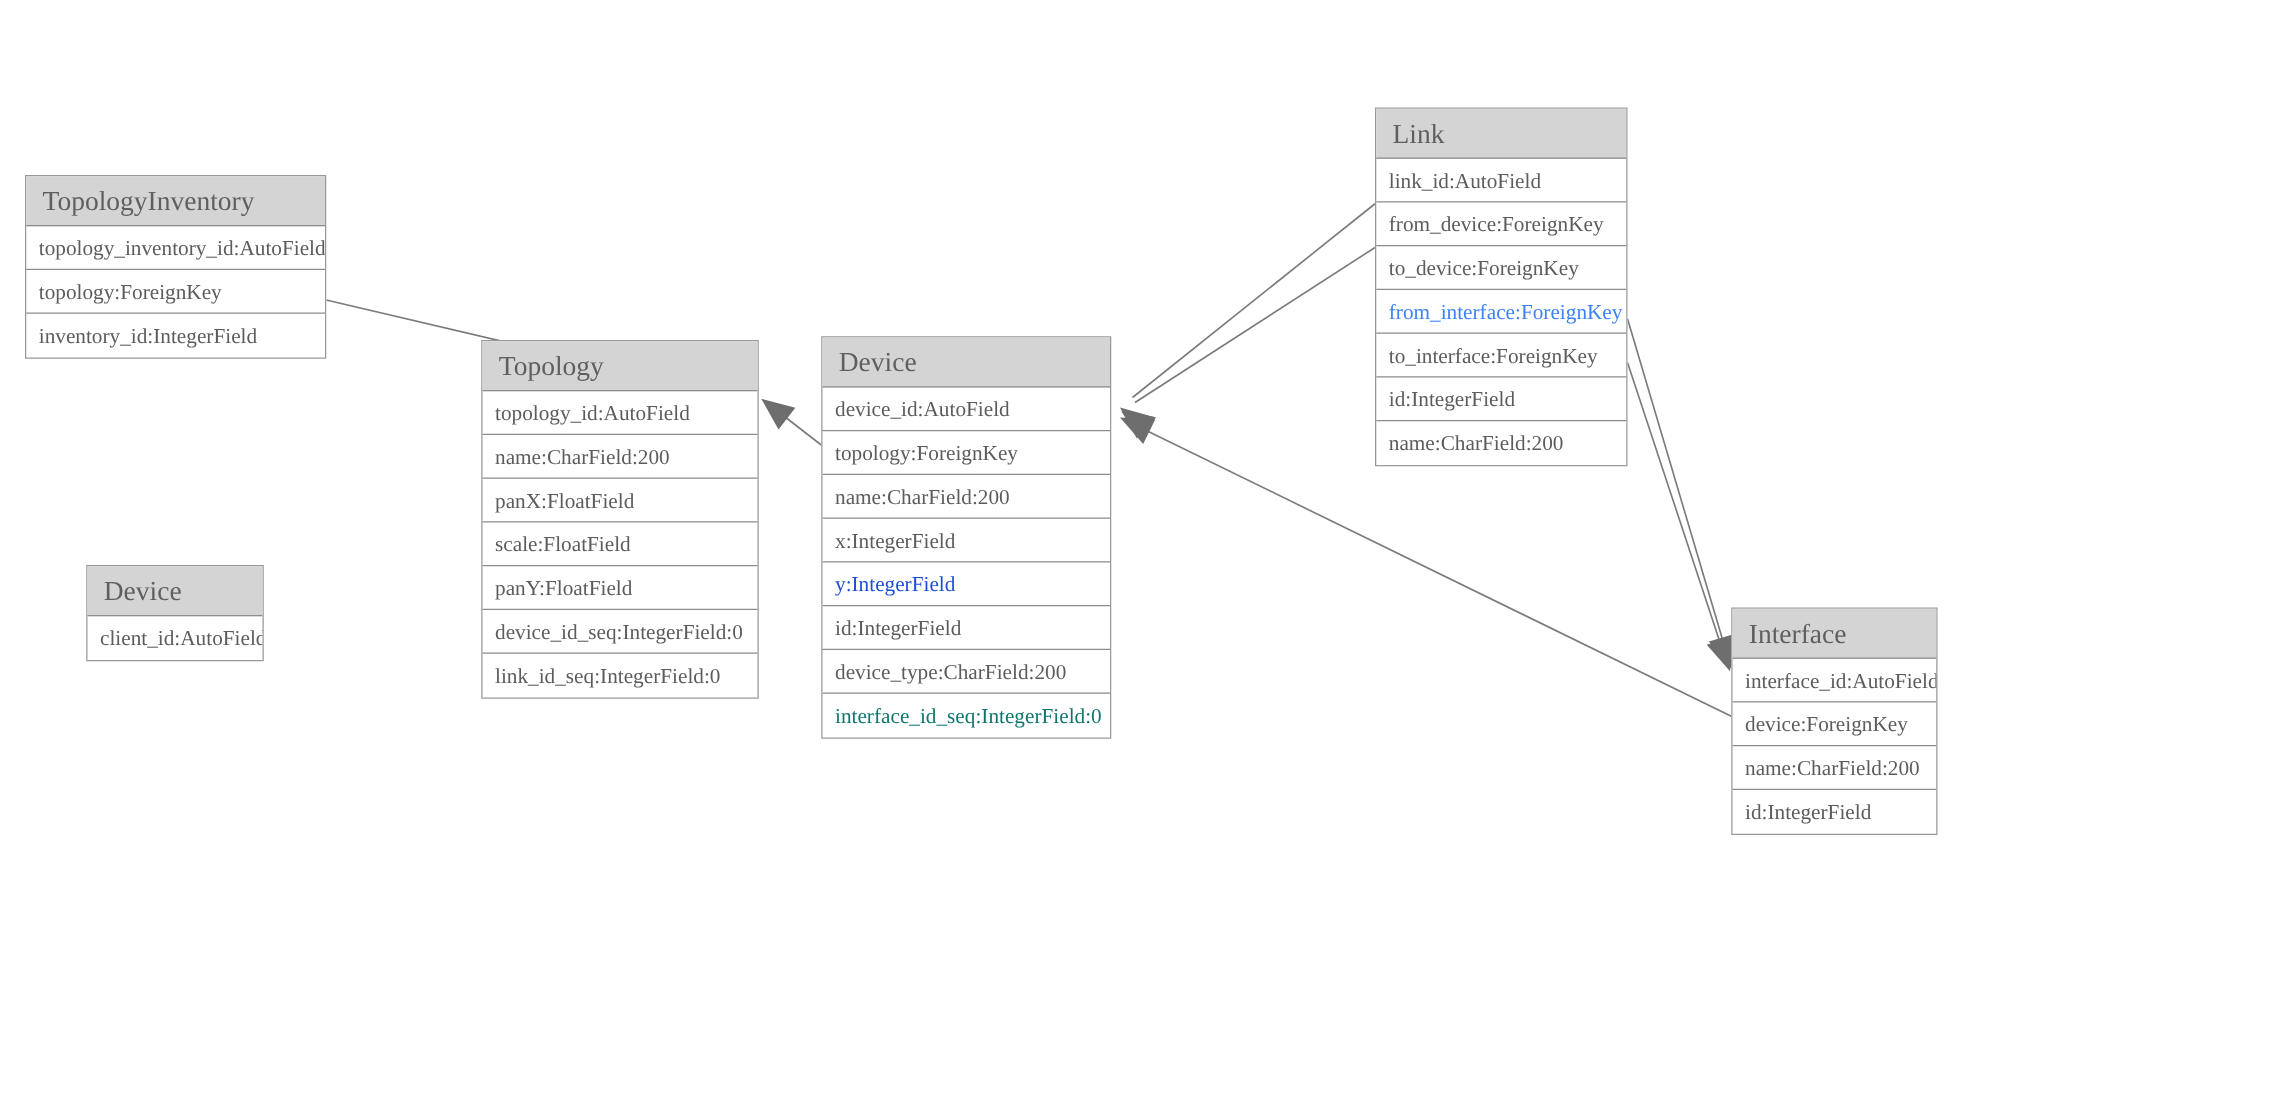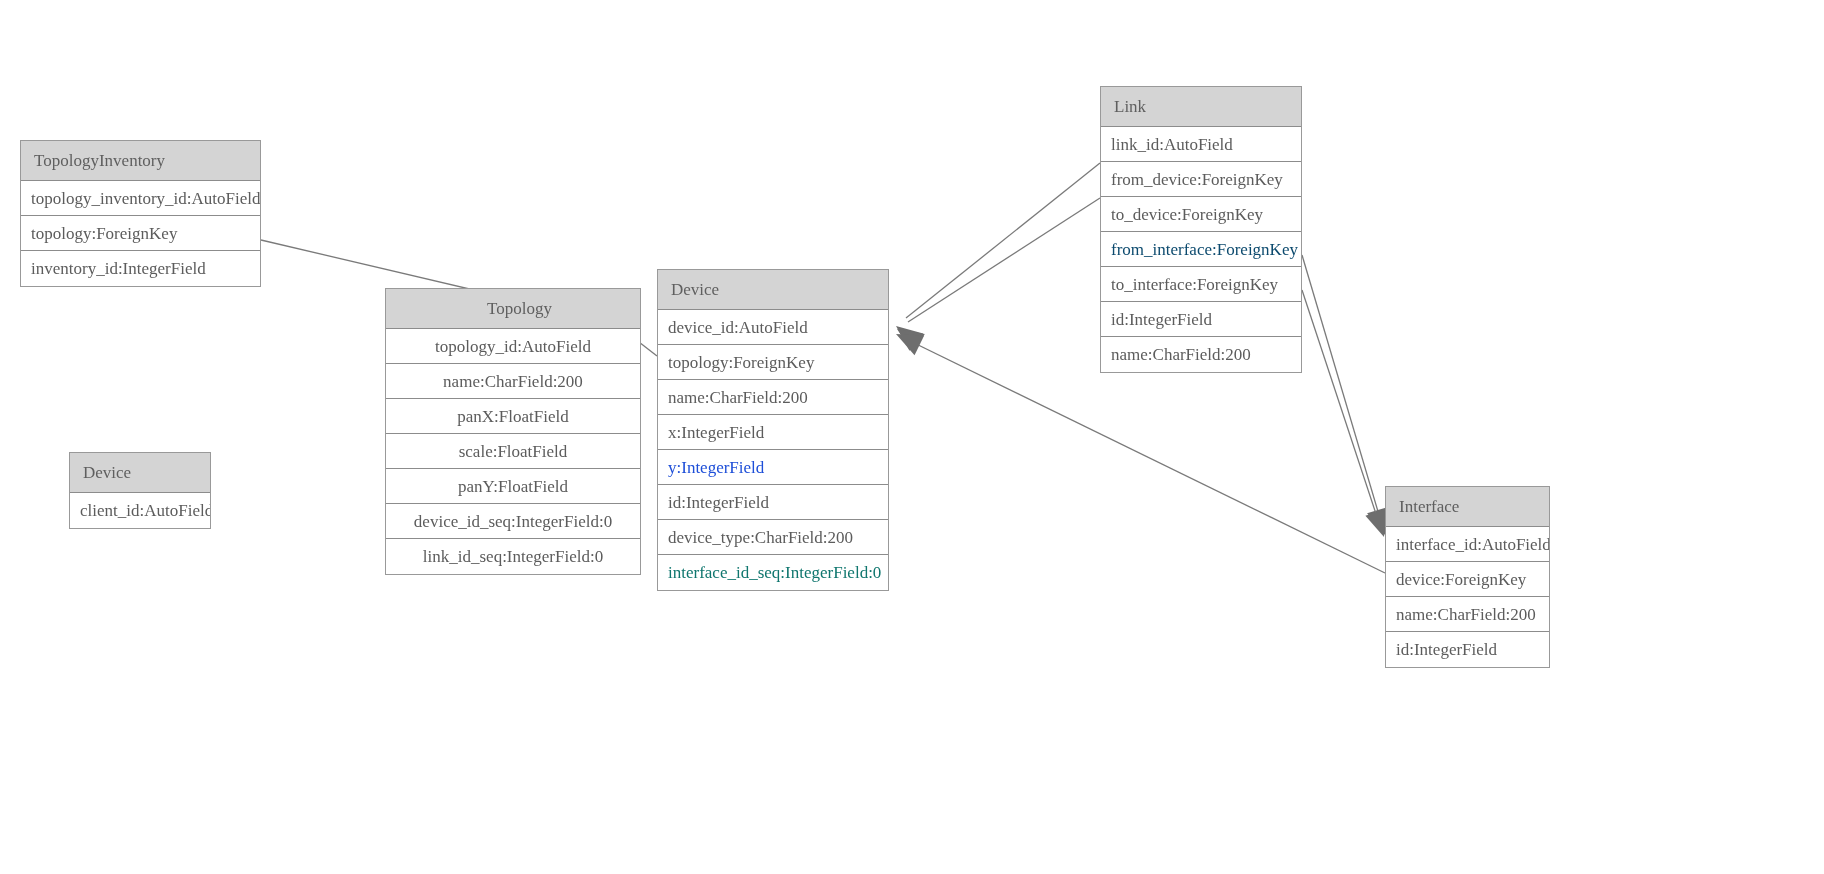--- a/index.html
+++ b/index.html
@@ -28,21 +28,21 @@
     box-sizing: border-box;
     border: 1px solid #999999;
     background: #ffffff;
     z-index: 2;
   }
   .entity-title {
     box-sizing: border-box;
     background: #d4d4d4;
     border-bottom: 1px solid #8c8c8c;
     color: #5f5f5f;
-    font-size: 17px;
+    font-size: 22px;
     line-height: 40px;
     height: 40px;
     padding: 0 0 0 13px;
     white-space: nowrap;
     overflow: hidden;
   }
   .entity-field {
     box-sizing: border-box;
     height: 35px;
     line-height: 35px;
@@ -97,21 +97,21 @@
       <div class="entity" style="left: 20px; top: 140px; width: 241px; border-color: rgb(153, 153, 153);">
         <div class="entity-title" style="background: rgb(212, 212, 212); color: rgb(95, 95, 95); border-bottom-color: rgb(140, 140, 140);">TopologyInventory</div>
         <div class="entity-field" style="color: rgb(92, 92, 92); border-bottom-color: rgb(140, 140, 140);">topology_inventory_id:AutoField</div>
         <div class="entity-field" style="color: rgb(92, 92, 92); border-bottom-color: rgb(140, 140, 140);">topology:ForeignKey</div>
         <div class="entity-field" style="color: rgb(92, 92, 92); border-bottom-color: rgb(140, 140, 140);">inventory_id:IntegerField</div>
       </div>
       <div class="entity" style="left: 69px; top: 452px; width: 142px; border-color: rgb(153, 153, 153);">
         <div class="entity-title" style="background: rgb(212, 212, 212); color: rgb(95, 95, 95); border-bottom-color: rgb(140, 140, 140);">Device</div>
         <div class="entity-field" style="color: rgb(92, 92, 92); border-bottom-color: rgb(140, 140, 140);">client_id:AutoField</div>
       </div>
-      <div class="entity" style="left: 385px; top: 288px; width: 256px; border-color: rgb(153, 153, 153); text-align: center;">
+      <div class="entity" style="left: 385px; top: 272px; width: 222px; border-color: rgb(153, 153, 153);">
         <div class="entity-title" style="background: rgb(212, 212, 212); color: rgb(95, 95, 95); border-bottom-color: rgb(140, 140, 140);">Topology</div>
         <div class="entity-field" style="color: rgb(92, 92, 92); border-bottom-color: rgb(140, 140, 140);">topology_id:AutoField</div>
         <div class="entity-field" style="color: rgb(92, 92, 92); border-bottom-color: rgb(140, 140, 140);">name:CharField:200</div>
         <div class="entity-field" style="color: rgb(92, 92, 92); border-bottom-color: rgb(140, 140, 140);">panX:FloatField</div>
         <div class="entity-field" style="color: rgb(92, 92, 92); border-bottom-color: rgb(140, 140, 140);">scale:FloatField</div>
         <div class="entity-field" style="color: rgb(92, 92, 92); border-bottom-color: rgb(140, 140, 140);">panY:FloatField</div>
         <div class="entity-field" style="color: rgb(92, 92, 92); border-bottom-color: rgb(140, 140, 140);">device_id_seq:IntegerField:0</div>
         <div class="entity-field" style="color: rgb(92, 92, 92); border-bottom-color: rgb(140, 140, 140);">link_id_seq:IntegerField:0</div>
       </div>
       <div class="entity" style="left: 657px; top: 269px; width: 232px; border-color: rgb(153, 153, 153);">
@@ -123,21 +123,21 @@
         <div class="entity-field" style="color: #1d4ed8; border-bottom-color: rgb(140, 140, 140);">y:IntegerField</div>
         <div class="entity-field" style="color: rgb(92, 92, 92); border-bottom-color: rgb(140, 140, 140);">id:IntegerField</div>
         <div class="entity-field" style="color: rgb(92, 92, 92); border-bottom-color: rgb(140, 140, 140);">device_type:CharField:200</div>
         <div class="entity-field" style="color: #0f766e; border-bottom-color: rgb(140, 140, 140);">interface_id_seq:IntegerField:0</div>
       </div>
       <div class="entity" style="left: 1100px; top: 86px; width: 202px; border-color: rgb(153, 153, 153);">
         <div class="entity-title" style="background: rgb(212, 212, 212); color: rgb(95, 95, 95); border-bottom-color: rgb(140, 140, 140);">Link</div>
         <div class="entity-field" style="color: rgb(92, 92, 92); border-bottom-color: rgb(140, 140, 140);">link_id:AutoField</div>
         <div class="entity-field" style="color: rgb(92, 92, 92); border-bottom-color: rgb(140, 140, 140);">from_device:ForeignKey</div>
         <div class="entity-field" style="color: rgb(92, 92, 92); border-bottom-color: rgb(140, 140, 140);">to_device:ForeignKey</div>
-        <div class="entity-field" style="color: #0c4a6e; border-bottom-color: rgb(140, 140, 140);">from_interface:ForeignKey</div>
+        <div class="entity-field" style="color: #3b82f6; border-bottom-color: rgb(140, 140, 140);">from_interface:ForeignKey</div>
         <div class="entity-field" style="color: rgb(92, 92, 92); border-bottom-color: rgb(140, 140, 140);">to_interface:ForeignKey</div>
         <div class="entity-field" style="color: rgb(92, 92, 92); border-bottom-color: rgb(140, 140, 140);">id:IntegerField</div>
         <div class="entity-field" style="color: rgb(92, 92, 92); border-bottom-color: rgb(140, 140, 140);">name:CharField:200</div>
       </div>
       <div class="entity" style="left: 1385px; top: 486px; width: 165px; border-color: rgb(153, 153, 153);">
         <div class="entity-title" style="background: rgb(212, 212, 212); color: rgb(95, 95, 95); border-bottom-color: rgb(140, 140, 140);">Interface</div>
         <div class="entity-field" style="color: rgb(92, 92, 92); border-bottom-color: rgb(140, 140, 140);">interface_id:AutoField</div>
         <div class="entity-field" style="color: rgb(92, 92, 92); border-bottom-color: rgb(140, 140, 140);">device:ForeignKey</div>
         <div class="entity-field" style="color: rgb(92, 92, 92); border-bottom-color: rgb(140, 140, 140);">name:CharField:200</div>
         <div class="entity-field" style="color: rgb(92, 92, 92); border-bottom-color: rgb(140, 140, 140);">id:IntegerField</div>

